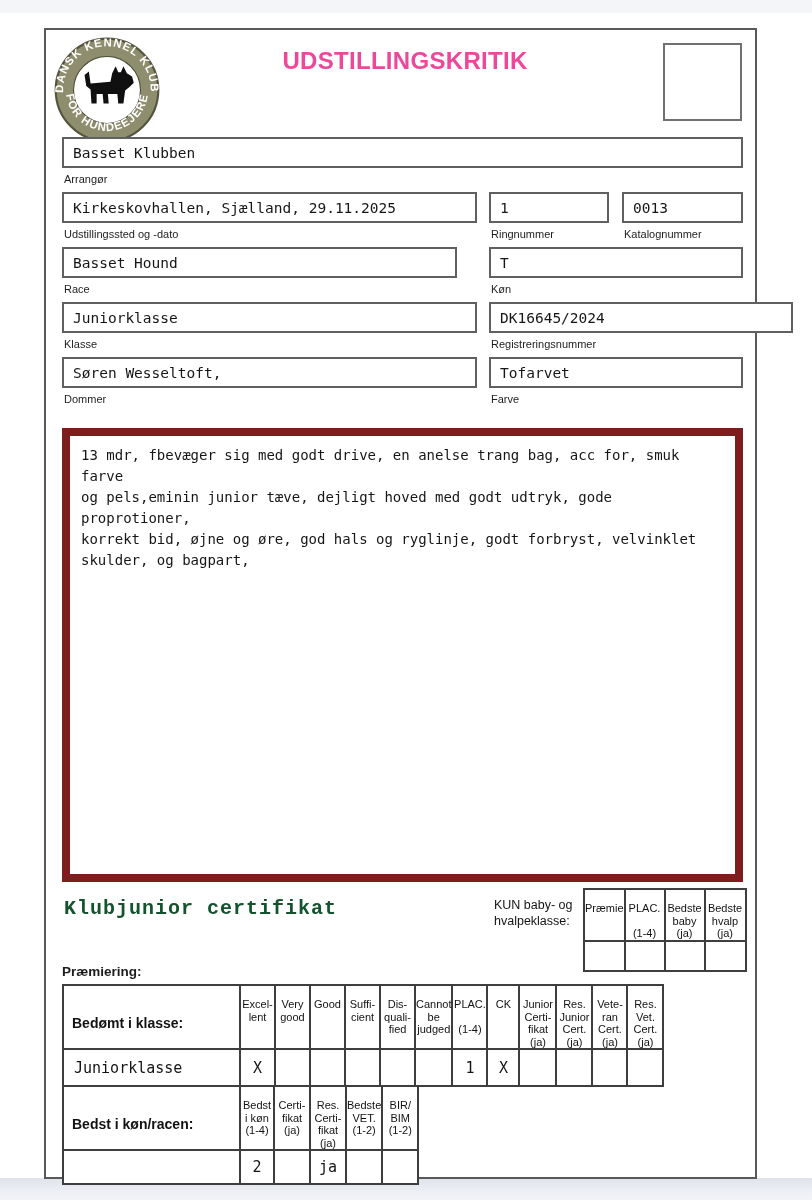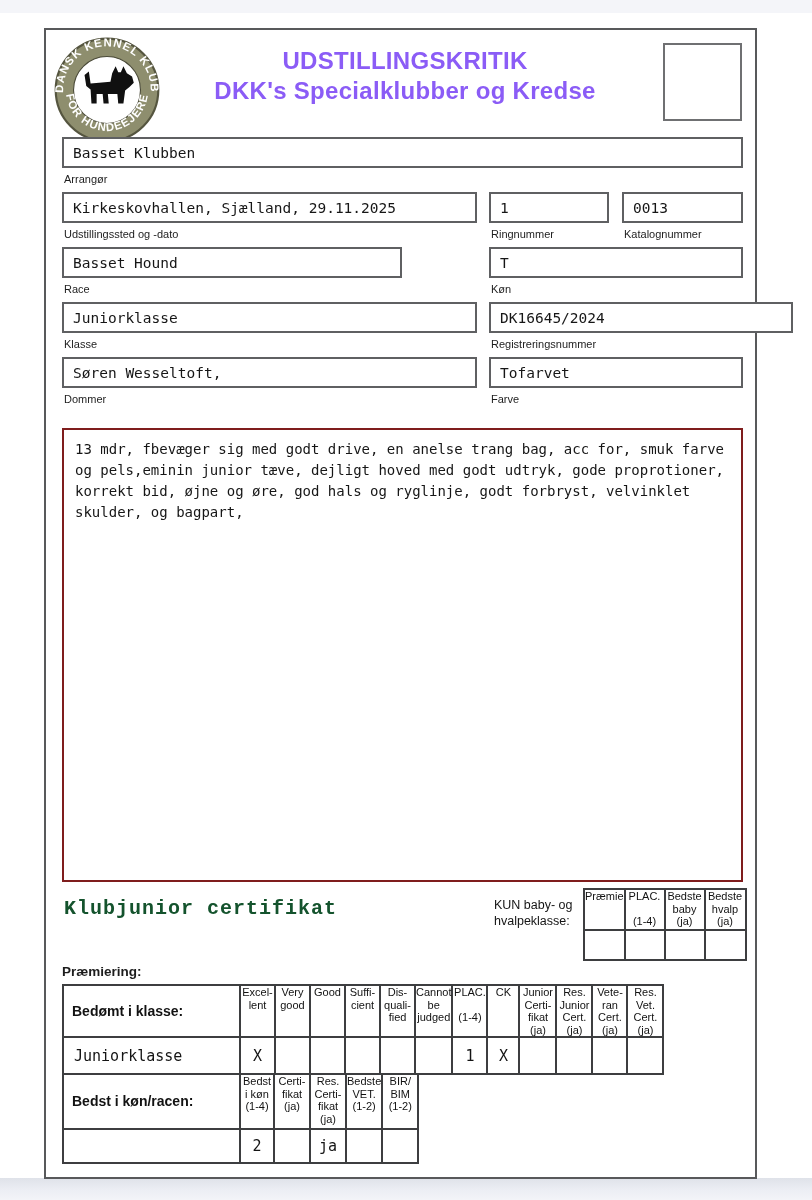--- a/index.html
+++ b/index.html
@@ -8,42 +8,42 @@
     position:relative; width:812px; height:1200px; background:#ffffff;
     overflow:hidden; font-family:"Liberation Sans", sans-serif; color:#111;
   }
   .strip-top { position:absolute; left:0; top:0; width:100%; height:13px; background:#f4f5f9; }
   .strip-bottom { position:absolute; left:0; bottom:0; width:100%; height:22px;
     background:linear-gradient(180deg,#dfe2e9 0%, #ecEEf4 55%, #f3f4f8 100%); }
   .doc-border { position:absolute; left:44px; top:28px; width:713px; height:1151px; border:2px solid #58595b; background:transparent; }
 
   .logo { position:absolute; left:53px; top:36px; width:108px; height:108px; }
   .title { position:absolute; left:160px; top:46px; width:490px; text-align:center;
-    font-weight:bold; font-size:24px; line-height:30px; letter-spacing:0.3px; color:#8b5cf6; }
+    font-weight:bold; font-size:24px; line-height:30px; letter-spacing:0.3px; color:#ec4899; }
   .corner-box { position:absolute; left:663px; top:43px; width:79px; height:78px; border:2px solid #6f7072; background:#fff; }
 
   .fbox { position:absolute; height:31px; border:2px solid #5f6062; background:#fff;
     display:flex; align-items:center; padding:0 9px;
     font-family:"DejaVu Sans Mono","Liberation Mono",monospace; font-size:14.5px; color:#161616; white-space:nowrap; }
   .flabel { position:absolute; font-size:11px; color:#1d1d1d; }
 
   .critique { position:absolute; left:62px; top:428px; width:681px; height:454px;
-    border:2px solid #7f1d1d; padding:9px 11px; background:#fff;
+    border:8px solid #7f1d1d; padding:9px 11px; background:#fff;
     font-family:"DejaVu Sans Mono","Liberation Mono",monospace; font-size:14px; line-height:21px;
     white-space:pre-line; color:#161616; }
 
   .cert-title { position:absolute; left:64px; top:897px;
     font-family:"Liberation Mono",monospace; font-weight:bold; font-size:20px; line-height:24px;
     letter-spacing:1px; color:#14532d; }
   .kun-label { position:absolute; left:494px; top:897px; font-size:12.5px; line-height:16px;
     white-space:pre-line; color:#151515; }
 
   table.grid { border-collapse:collapse; table-layout:fixed; background:#fff; }
   .grid th, .grid td { border:2px solid #3d3e40; padding:0; text-align:center; font-weight:normal; }
-  .grid th { font-size:11px; line-height:12.5px; padding-top:0; vertical-align:top; white-space:pre-line; color:#121212;border-radius:18px; }
+  .grid th { font-size:11px; line-height:12.5px; padding-top:12px; vertical-align:top; white-space:pre-line; color:#121212;border-radius:18px; }
   .grid td { font-family:"DejaVu Sans Mono","Liberation Mono",monospace; font-size:15px; vertical-align:middle; color:#141414; }
 
   .baby-tbl { position:absolute; left:583px; top:888px; }
   .baby-tbl th { height:41px; }
   .baby-tbl td { height:30px; }
 
   .tables-wrap { position:absolute; left:62px; top:984px; }
   .row-label { text-align:left !important; padding-left:8px !important; font-weight:bold !important;
     font-size:14px !important; vertical-align:middle !important; white-space:normal !important; }
   .main-tbl th.colhead { height:51px;margin-top:8px; }
@@ -70,35 +70,34 @@
       <textPath href="#arcTop" startOffset="50%" text-anchor="middle">DANSK KENNEL KLUB</textPath>
     </text>
     <text font-size="10.5" font-weight="bold" fill="#ffffff" letter-spacing="1">
       <textPath href="#arcBot" startOffset="50%" text-anchor="middle">FOR HUNDEEJERE</textPath>
     </text>
     <path transform="translate(10,9.6) scale(0.8)" fill="#101010" d="M24,33 L29,29 L31,43 L54,41 L56,31 L60,23 L63,30 L66,30 L69,23 L73,31 L79,35 L81,42 L76,47 L71,51 L69,66 L63,66 L62,55 L51,55 L52,66 L46,66 L45,55 L38,55 L38,66 L32,66 L31,50 L26,46 Z"></path>
   </svg>
 
   <div class="title">
     <div>UDSTILLINGSKRITIK</div>
-    <div>DKK's Specialklubber og Kredse</div>
   </div>
   <div class="corner-box"></div>
 
   <div class="fbox" style="left:62px; top:137px; width:681px;">Basset Klubben</div>
   <div class="flabel" style="left:64px; top:173px;">Arrangør</div>
 
   <div class="fbox" style="left:62px; top:192px; width:415px;">Kirkeskovhallen, Sjælland, 29.11.2025</div>
   <div class="flabel" style="left:64px; top:228px;">Udstillingssted og -dato</div>
   <div class="fbox" style="left:489px; top:192px; width:120px;">1</div>
   <div class="flabel" style="left:491px; top:228px;">Ringnummer</div>
   <div class="fbox" style="left:622px; top:192px; width:121px;">0013</div>
   <div class="flabel" style="left:624px; top:228px;">Katalognummer</div>
 
-  <div class="fbox" style="left:62px; top:247px; width:340px;">Basset Hound</div>
+  <div class="fbox" style="left:62px; top:247px; width:395px;">Basset Hound</div>
   <div class="flabel" style="left:64px; top:283px;">Race</div>
   <div class="fbox" style="left:489px; top:247px; width:254px;">T</div>
   <div class="flabel" style="left:491px; top:283px;">Køn</div>
 
   <div class="fbox" style="left:62px; top:302px; width:415px;">Juniorklasse</div>
   <div class="flabel" style="left:64px; top:338px;">Klasse</div>
   <div class="fbox" style="left:489px; top:302px; width:304px;">DK16645/2024</div>
   <div class="flabel" style="left:491px; top:338px;">Registreringsnummer</div>
 
   <div class="fbox" style="left:62px; top:357px; width:415px;">Søren Wesseltoft,</div>

